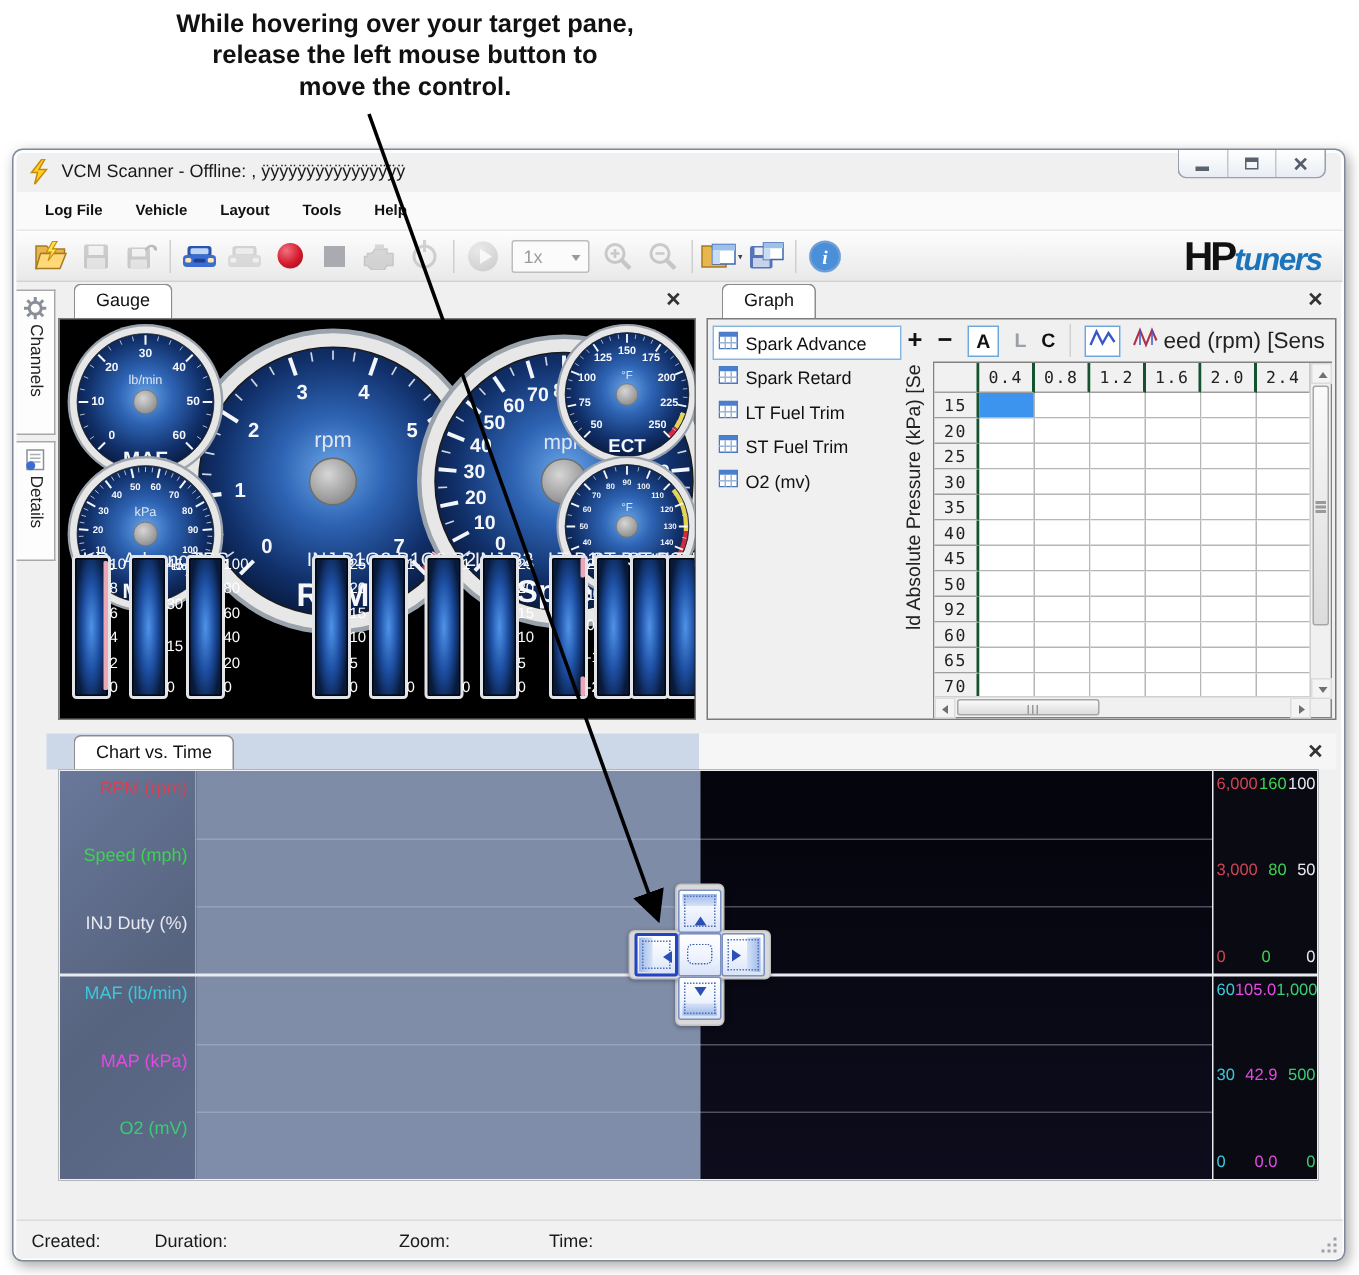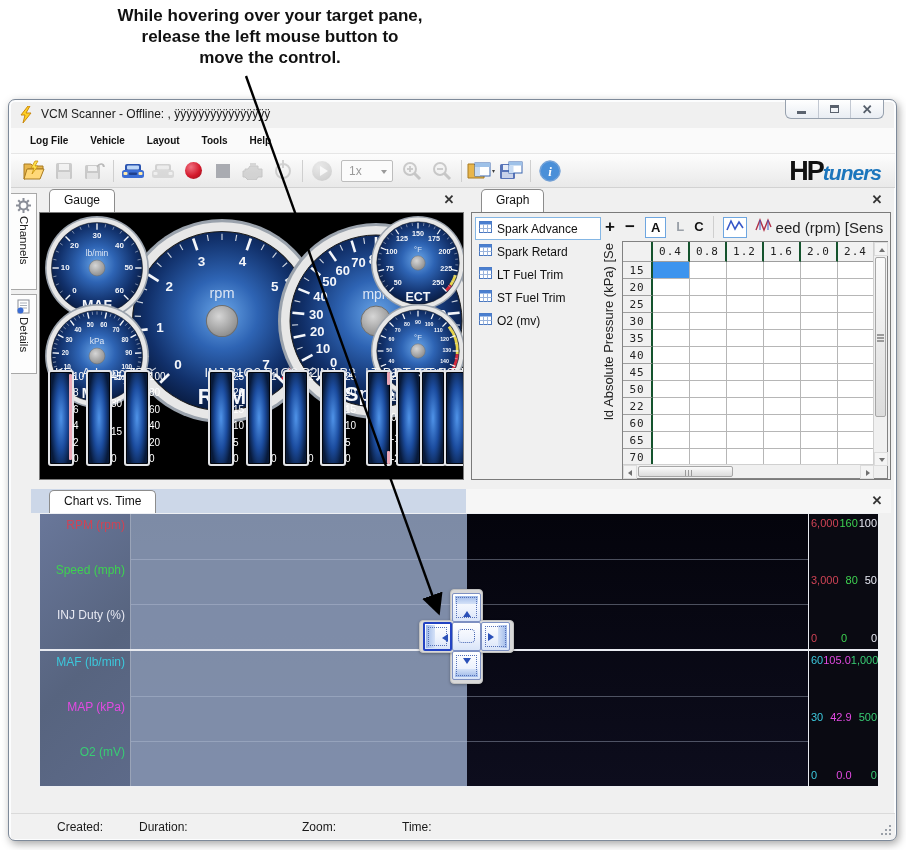--- a/index.html
+++ b/index.html
@@ -131,21 +131,21 @@
   .dock-strip { position:absolute; background:linear-gradient(90deg,#9db8e8,#d5e2f8); }
   .dtri { position:absolute; width:0; height:0; }
   .dtri-up    { left:10px; top:17px; border-bottom:6px solid #2a50b8; border-left:4.5px solid transparent; border-right:4.5px solid transparent; }
   .dtri-down  { left:10px; top:6px;  border-top:6px solid #2a50b8;   border-left:4.5px solid transparent; border-right:4.5px solid transparent; }
   .dtri-left  { left:17px; top:10px; border-right:6px solid #2a50b8; border-top:4.5px solid transparent; border-bottom:4.5px solid transparent; }
   .dtri-right { left:6px;  top:10px; border-left:6px solid #2a50b8;  border-top:4.5px solid transparent; border-bottom:4.5px solid transparent; }
   .dock-center-box { position:absolute; left:5px; top:6px; width:17px; height:14px; border:1.5px dotted #4060b0; border-radius:4px; }
 
   
   #statusbar { position:absolute; left:2px; top:713px; width:884px; height:26px; background:#f1f1f1; border-top:1px solid #dadada; }
-  .status-label { position:absolute; top:6px; font-size:12px; color:#1a1a1a;margin-left:36px; }
+  .status-label { position:absolute; top:6px; font-size:12px; color:#1a1a1a; }
   #resize-grip { position:absolute; right:4px; bottom:4px; width:10px; height:10px; }
   #resize-grip i { position:absolute; width:2px; height:2px; background:#9aa0a8; }
 </style>
 </head>
 <body>
 
 <div id="stage">
 
   <div id="caption">
       <div>While hovering over your target pane,</div>
@@ -990,21 +990,21 @@
           <div class="gt-cell" style="left: 141px; top: 122px; width: 37px; height: 17px;"></div>
           <div class="gt-cell" style="left: 178px; top: 122px; width: 37px; height: 17px;"></div>
           <div class="gt-cell" style="left: 215px; top: 122px; width: 37px; height: 17px;"></div>
           <div class="gt-head" style="left: 0px; top: 139px; width: 30px; height: 17px; position: absolute;">50</div>
           <div class="gt-cell" style="left: 30px; top: 139px; width: 37px; height: 17px;"></div>
           <div class="gt-cell" style="left: 67px; top: 139px; width: 37px; height: 17px;"></div>
           <div class="gt-cell" style="left: 104px; top: 139px; width: 37px; height: 17px;"></div>
           <div class="gt-cell" style="left: 141px; top: 139px; width: 37px; height: 17px;"></div>
           <div class="gt-cell" style="left: 178px; top: 139px; width: 37px; height: 17px;"></div>
           <div class="gt-cell" style="left: 215px; top: 139px; width: 37px; height: 17px;"></div>
-          <div class="gt-head" style="left: 0px; top: 156px; width: 30px; height: 17px; position: absolute;">22</div>
+          <div class="gt-head" style="left: 0px; top: 156px; width: 30px; height: 17px; position: absolute;">92</div>
           <div class="gt-cell" style="left: 30px; top: 156px; width: 37px; height: 17px;"></div>
           <div class="gt-cell" style="left: 67px; top: 156px; width: 37px; height: 17px;"></div>
           <div class="gt-cell" style="left: 104px; top: 156px; width: 37px; height: 17px;"></div>
           <div class="gt-cell" style="left: 141px; top: 156px; width: 37px; height: 17px;"></div>
           <div class="gt-cell" style="left: 178px; top: 156px; width: 37px; height: 17px;"></div>
           <div class="gt-cell" style="left: 215px; top: 156px; width: 37px; height: 17px;"></div>
           <div class="gt-head" style="left: 0px; top: 173px; width: 30px; height: 17px; position: absolute;">60</div>
           <div class="gt-cell" style="left: 30px; top: 173px; width: 37px; height: 17px;"></div>
           <div class="gt-cell" style="left: 67px; top: 173px; width: 37px; height: 17px;"></div>
           <div class="gt-cell" style="left: 104px; top: 173px; width: 37px; height: 17px;"></div>

